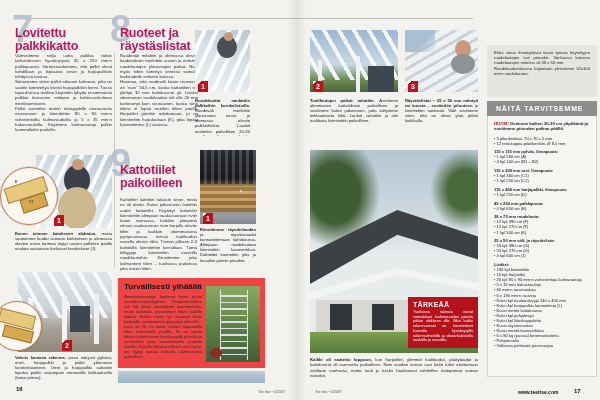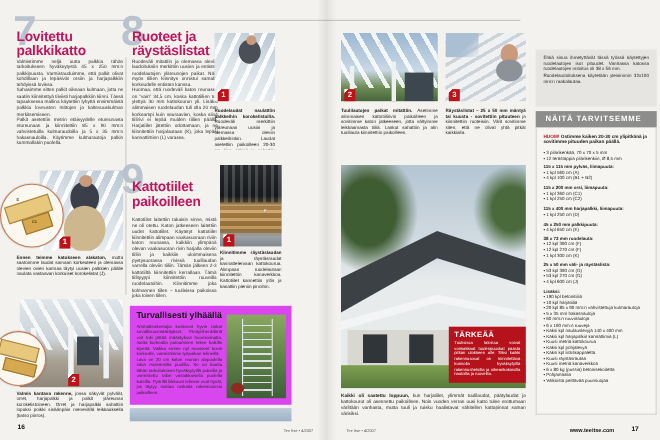--- a/index.html
+++ b/index.html
@@ -15,21 +15,21 @@
   .cap{font-size:4.2px;line-height:5.1px;text-align:justify;color:#1d1d1d;overflow:hidden;}
   .cap b{font-weight:bold;}
   .photo{overflow:hidden;background:#cfd6db;}
   .badge{width:10px;height:11px;background:linear-gradient(135deg,#fff 0 2.5px,#bf1117 2.5px);
          color:#fff;font-size:7px;font-weight:bold;display:flex;align-items:flex-end;justify-content:center;line-height:10px;}
   .plabel{position:absolute;font-size:3.6px;font-weight:bold;color:#fff;text-shadow:0 0 1px rgba(0,0,0,.4);}
   .plabel.dark{color:#5a4420;text-shadow:none;}
   .circle{border-radius:50%;background:#fcf8ef;border:1px solid #c77a55;overflow:hidden;box-shadow:0 0 0 1px rgba(0,0,0,.08);}
   .wood1{position:absolute;background:#e7c87d;border:0.5px solid #a98643;}
   .wood2{position:absolute;background:#d6a94f;border:0.5px solid #9a7232;}
-  .safety{background:#d946ef;}
+  .safety{background:#ef4444;}
   .safety h3{margin:0;font-size:8px;font-weight:bold;color:#111;}
   .bluebar{background:linear-gradient(180deg,#bccbd8,#9db3c5);}
   .redbox{background:#b5121b;color:#fff;}
   .redbox h3{margin:0;font-size:7px;font-weight:bold;letter-spacing:.3px;}
   .redbox p{margin:2px 0 0 0;font-size:3.8px;line-height:4.7px;text-align:justify;}
   .tip-head{background:#b5121b;color:#fff;font-size:9px;font-weight:bold;letter-spacing:1.2px;display:flex;align-items:center;padding-left:9px;}
   .tip-body{background:#e7e5e1;font-size:4.2px;line-height:5.2px;color:#2a2a2a;padding:5px 7px;white-space:pre-line;text-align:justify;}
   .mat-head{background:#8d8d8b;color:#fff;font-size:7px;font-weight:bold;letter-spacing:.8px;display:flex;align-items:center;padding-left:9px;}
   .mat-body{background:#f6f5f2;border:1px solid #d5d3cf;border-top:none;padding:5px 6px;overflow:hidden;}
   .mat-note{font-size:4.3px;line-height:5.3px;font-weight:bold;margin-bottom:4px;}

